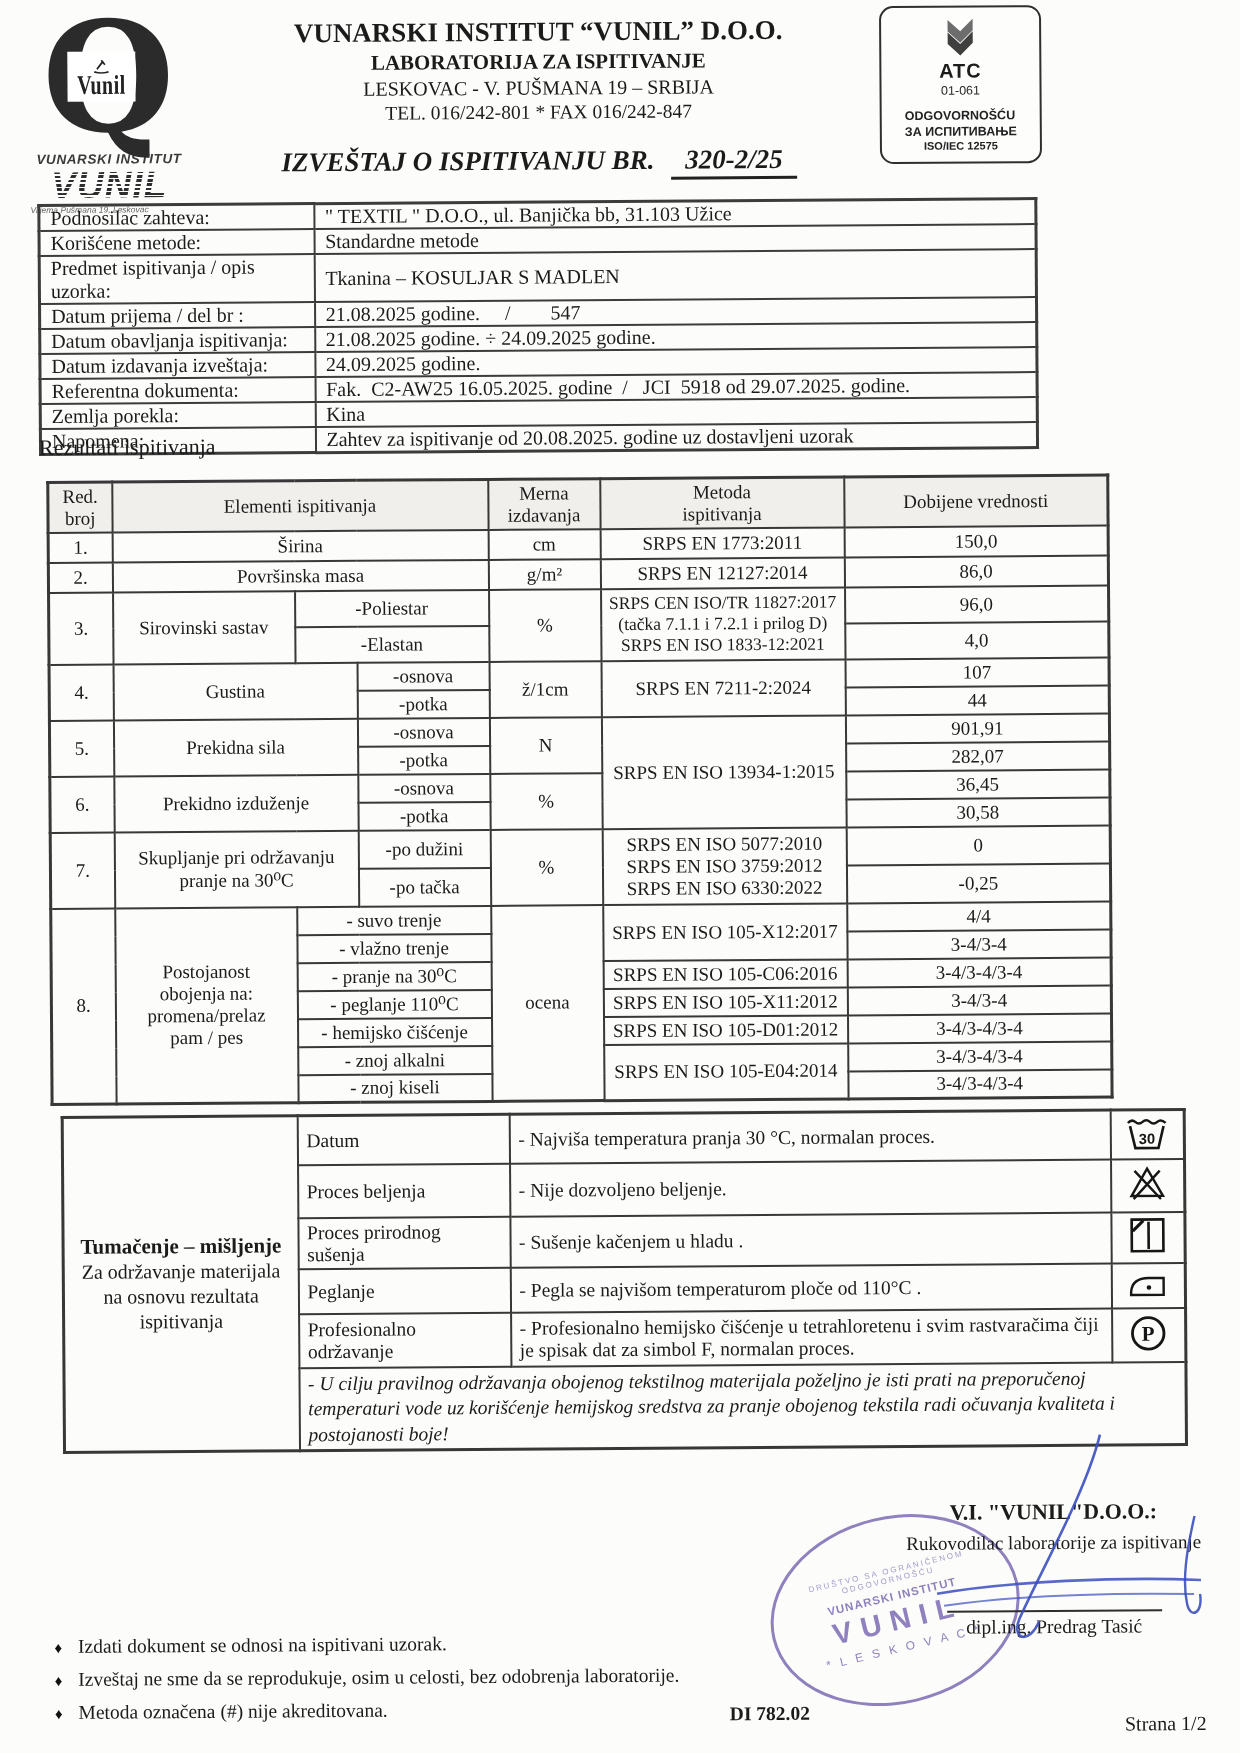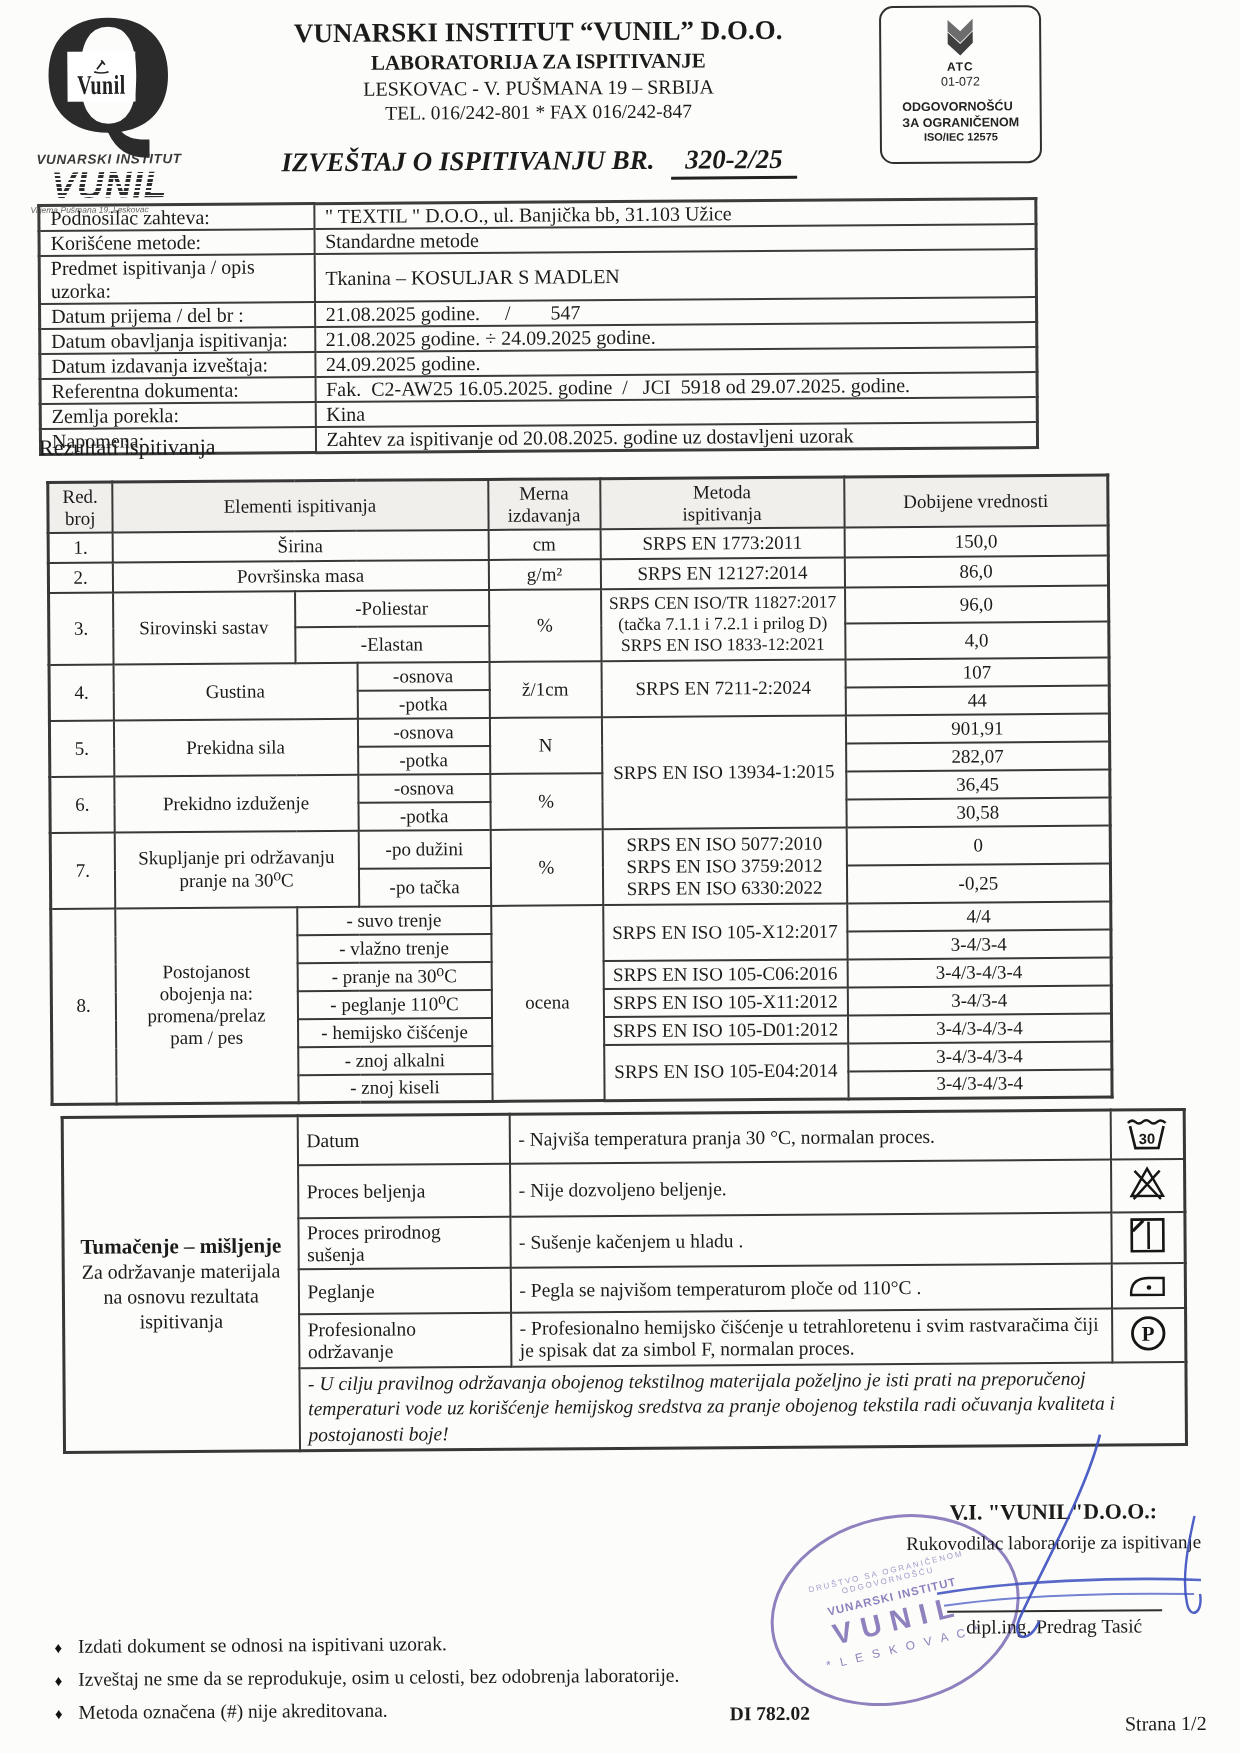--- a/index.html
+++ b/index.html
@@ -24,21 +24,21 @@
 
   .head-center { position:absolute; left:240px; top:16px; width:600px; text-align:center; }
   .inst-name { font-size:27px; font-weight:bold; }
   .lab-line { font-size:21px; font-weight:bold; margin-top:2px; }
   .addr-line { font-size:20px; margin-top:2px; }
   .tel-line { font-size:19.5px; margin-top:2px; }
   .report-line { margin-top:22px; font-size:27px; font-weight:bold; font-style:italic; white-space:nowrap; }
   .report-number { display:inline-block; border-bottom:3px solid #222; padding:0 14px 1px 14px; margin-left:10px; }
 
   .cert-box { position:absolute; left:881px; top:8px; width:162px; height:158px; border:2.5px solid #2f2f2f; border-radius:14px; background:#fdfdfc; display:flex; flex-direction:column; align-items:center; font-family:"Liberation Sans",sans-serif; }
-  .cert-atc { font-size:12px; font-weight:bold; color:#1c1c1c; margin-top:1px; letter-spacing:1px; }
+  .cert-atc { font-size:20px; font-weight:bold; color:#1c1c1c; margin-top:1px; letter-spacing:1px; }
   .cert-code { font-size:12.5px; color:#2a2a2a; margin-top:1px; }
   .cert-lab { font-size:12.5px; font-weight:bold; line-height:1.25; margin-top:11px; color:#222; }
   .cert-iso { font-size:11px; font-weight:bold; color:#222; }
 
   
   table { border-collapse:collapse; }
   .info-table { position:absolute; left:38px; top:200px; width:1000px; border:3px solid #3c3c3c; }
   .info-table td { border:2px solid #3c3c3c; font-size:20px; height:24px; padding:0 10px; vertical-align:middle; }
   .info-label { width:275px; }
   .info-value { white-space:pre-wrap; }
@@ -121,24 +121,24 @@
       <span class="report-number">320-2/25</span>
     </div>
   </div>
 
   <div class="cert-box">
     <svg width="46" height="42" viewBox="0 0 44 40" style="margin-top:9px">
       <path d="M10 3 L22 14 L34 2 L34 13 L22 25 L10 14 Z" fill="#6d6d6d"></path>
       <path d="M10 15 L22 26 L34 14 L34 25 L22 37 L10 26 Z" fill="#3f3f3f"></path>
     </svg>
     <div class="cert-atc">ATC</div>
-    <div class="cert-code">01-072</div>
+    <div class="cert-code">01-061</div>
     <div class="cert-lab">
       <div>ODGOVORNOŠĆU</div>
-      <div>ЗА OGRANIČENOM</div>
+      <div>ЗА ИСПИТИВАЊЕ</div>
     </div>
     <div class="cert-iso">ISO/IEC 12575</div>
   </div>
 
   <table class="info-table">
     <tbody>
       <tr>
             <td class="info-label">Podnosilac zahteva:</td>
             <td class="info-value">" TEXTIL " D.O.O., ul. Banjička bb, 31.103 Užice</td>
           </tr>

